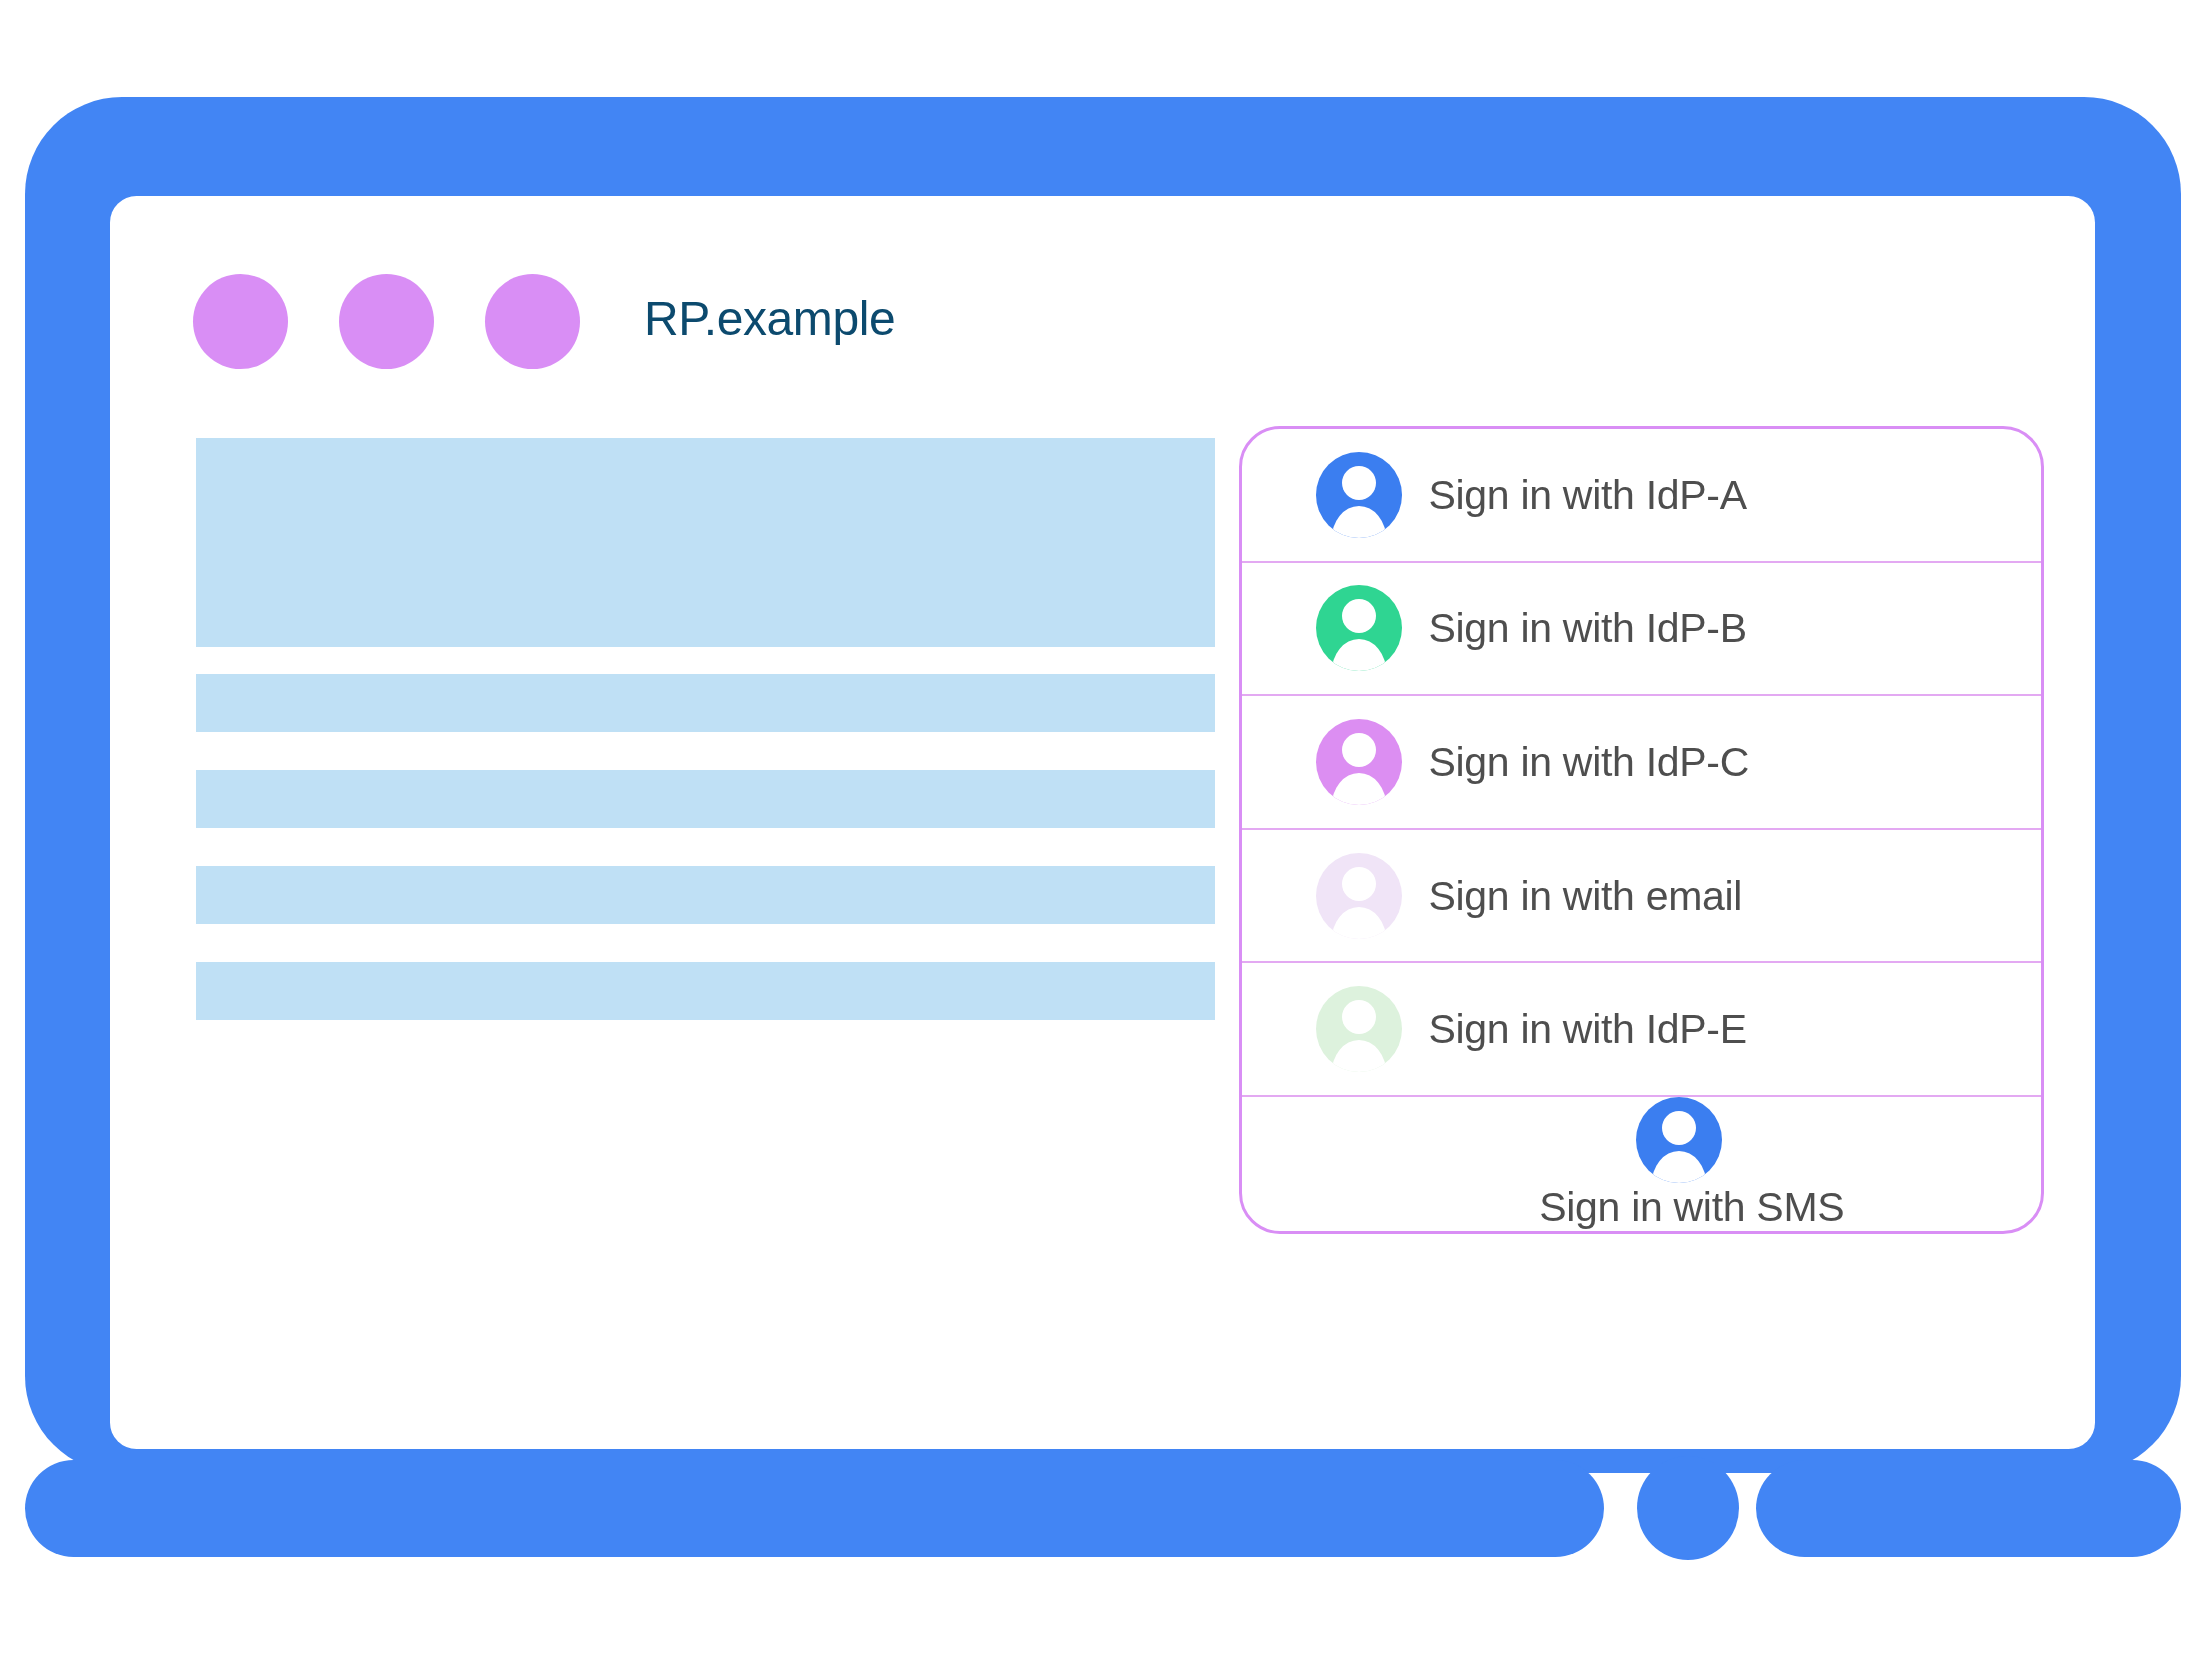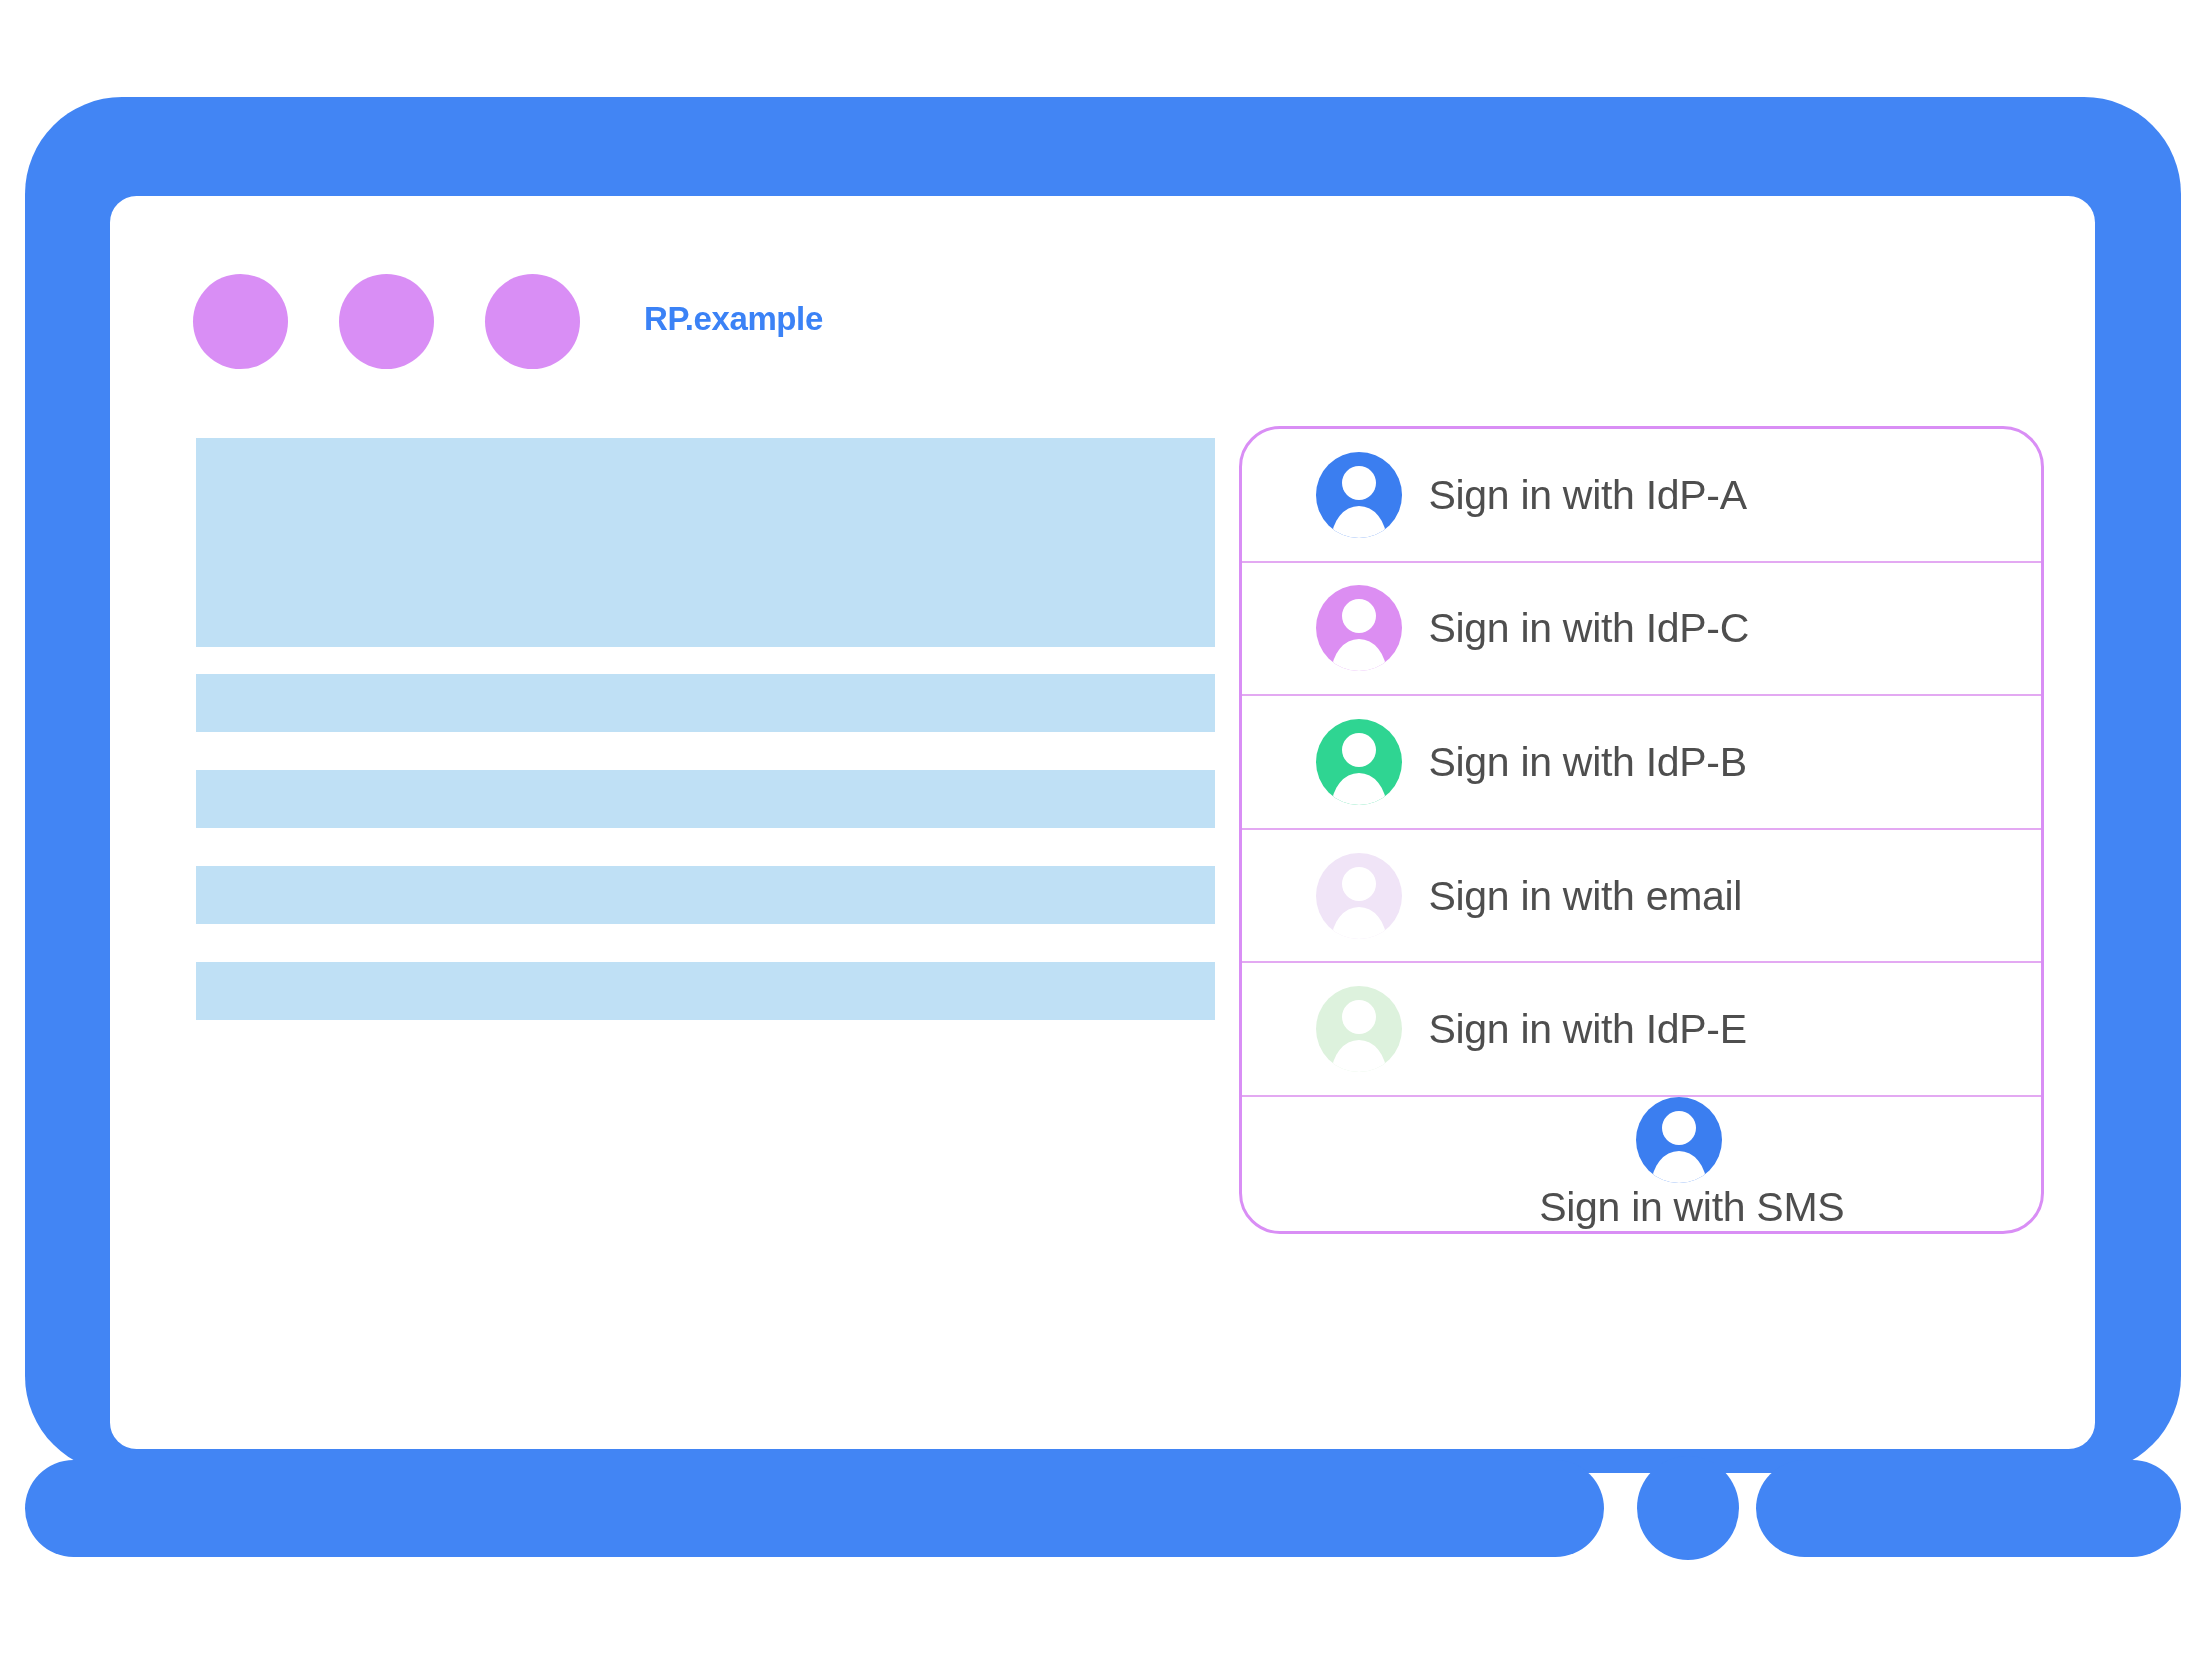--- a/index.html
+++ b/index.html
@@ -79,26 +79,25 @@
   .dot {
     width: 95px;
     height: 95px;
     border-radius: 50%;
     background: #d98ef5;
   }
   .site-title {
     position: absolute;
     left: 644px;
     top: 291px;
-    font-size: 33px;
+    font-size: 48px;
     line-height: 56px;
-    color: #3b82f6;
+    color: #0c4a6e;
     letter-spacing: -0.4px;
     white-space: nowrap;
-    font-weight: bold;
   }
 
   
   .content-col {
     position: absolute;
     left: 196px;
     top: 438px;
     width: 1019px;
   }
   .ph-hero {
@@ -207,33 +206,33 @@
 
       <div class="chooser-row">
         <span class="avatar" style="background:#3b7ef0">
           <span class="head"></span>
             <span class="body"></span>
         </span>
         <span class="row-label">Sign in with IdP-A</span>
       </div>
 
       <div class="chooser-row">
+        <span class="avatar" style="background:#2fd592">
+          <span class="head"></span>
+            <span class="body"></span>
+        </span>
+        <span class="row-label">Sign in with IdP-B</span>
+      </div>
+
+      <div class="chooser-row">
         <span class="avatar" style="background:#dc8ef2">
           <span class="head"></span>
             <span class="body"></span>
         </span>
         <span class="row-label">Sign in with IdP-C</span>
-      </div>
-
-      <div class="chooser-row">
-        <span class="avatar" style="background:#2fd592">
-          <span class="head"></span>
-            <span class="body"></span>
-        </span>
-        <span class="row-label">Sign in with IdP-B</span>
       </div>
 
 
       <div class="chooser-row">
         <span class="avatar" style="background:#f0e4f7">
           <span class="head"></span>
             <span class="body"></span>
         </span>
         <span class="row-label">Sign in with email</span>
       </div>

